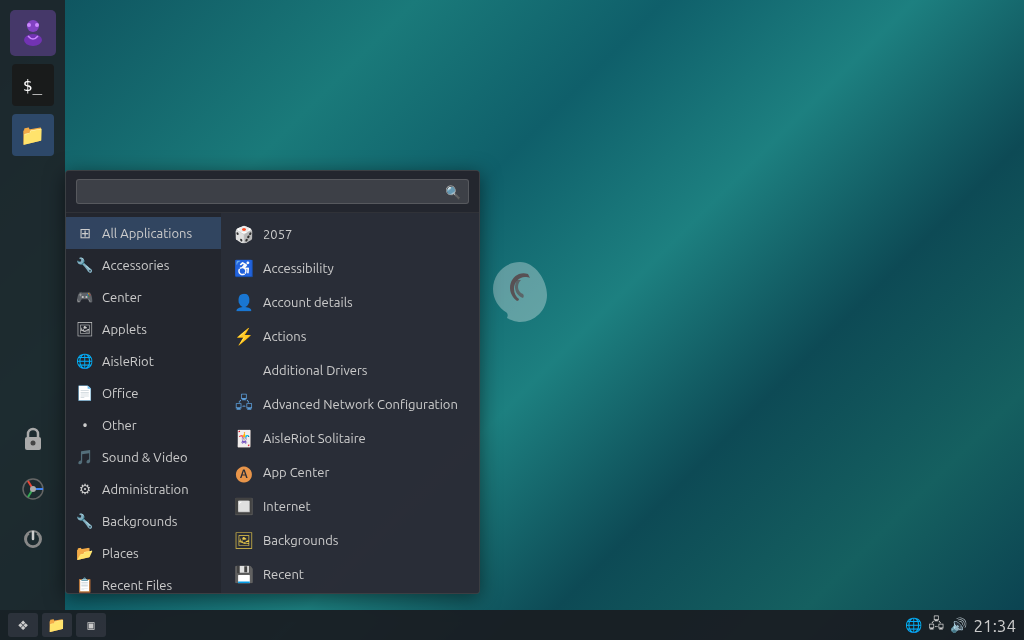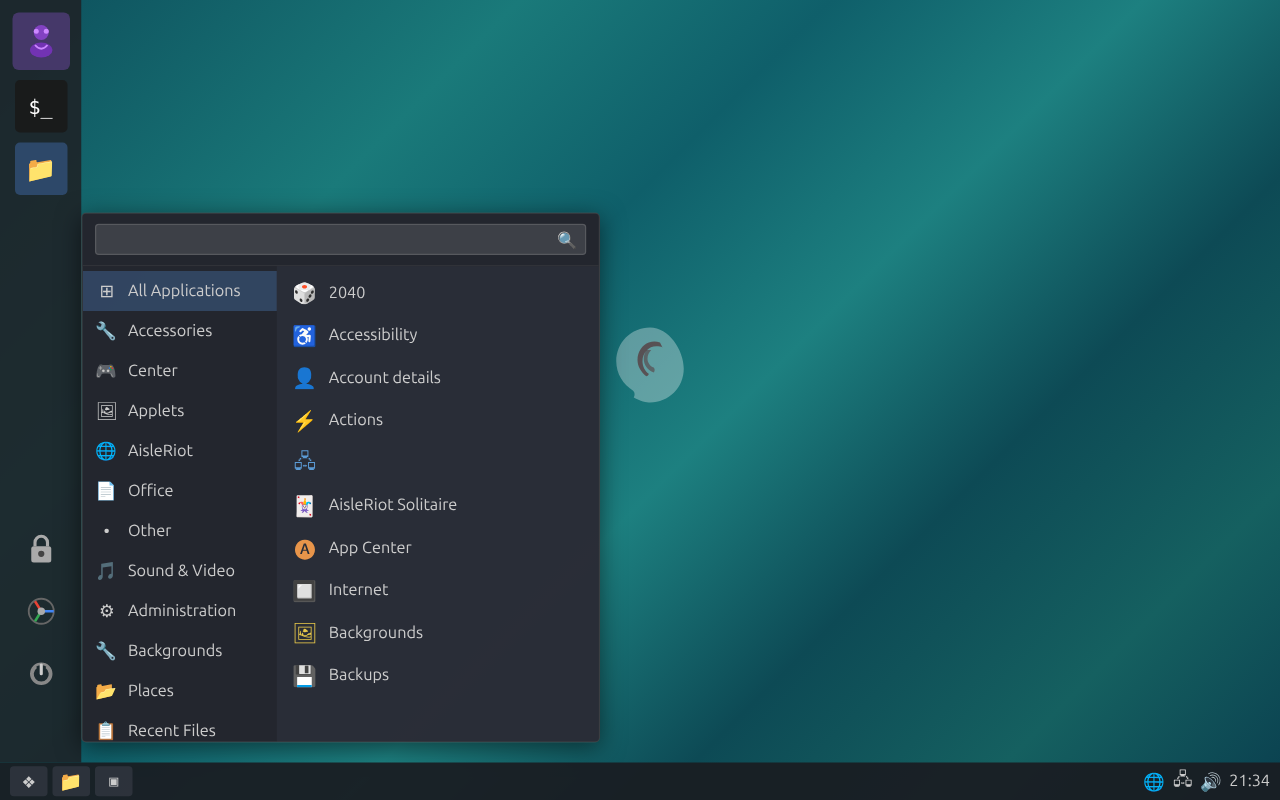--- a/index.html
+++ b/index.html
@@ -369,69 +369,74 @@
           </div>
           <div class="category-item">
             <span class="cat-icon">📋</span>
             <span>Recent Files</span>
           </div>
         </div>
 
       <div class="menu-apps" id="apps-list">
       <div class="app-item">
             <span class="app-icon-sm icon-yellow">🎲</span>
-            <span>2040</span>
+            <span>2057</span>
           </div>
           <div class="app-item">
             <span class="app-icon-sm icon-blue">♿</span>
             <span>Accessibility</span>
           </div>
           <div class="app-item">
             <span class="app-icon-sm icon-blue">👤</span>
             <span>Account details</span>
           </div>
           <div class="app-item">
             <span class="app-icon-sm icon-blue">⚡</span>
             <span>Actions</span>
           </div>
           <div class="app-item">
+            <span class="app-icon-sm icon-gray"></span>
+            <span>Additional Drivers</span>
+          </div>
+          <div class="app-item">
             <span class="app-icon-sm icon-blue">🖧</span>
+            <span>Advanced Network Configuration</span>
           </div>
           <div class="app-item">
             <span class="app-icon-sm icon-red">🃏</span>
             <span>AisleRiot Solitaire</span>
           </div>
           <div class="app-item">
             <span class="app-icon-sm icon-orange">🅐</span>
             <span>App Center</span>
           </div>
           <div class="app-item">
             <span class="app-icon-sm icon-blue">🔲</span>
             <span>Internet</span>
           </div>
           <div class="app-item">
             <span class="app-icon-sm icon-yellow">🖼</span>
             <span>Backgrounds</span>
           </div>
           <div class="app-item">
             <span class="app-icon-sm icon-gray">💾</span>
-            <span>Backups</span>
+            <span>Recent</span>
           </div>
           <div class="app-item"></div>
         </div>
     </div>
   </div>
 
   <div class="taskbar-bottom">
     <div class="taskbar-bottom-left">
       <div class="taskbar-bottom-item">❖</div>
       <div class="taskbar-bottom-item" style="font-size:15px;">📁</div>
       <div class="taskbar-bottom-item" style="font-family:monospace; font-size:12px;">▣</div>
     </div>
     <div class="taskbar-bottom-right">
       <span style="font-size:14px;">🌐</span>
       <span style="font-size:14px;">🖧</span>
       <span style="font-size:14px;">🔊</span>
-      <span style="font-size:13px; color:#ccc;">21:34</span>
+      <span style="font-size:17px; color:#ccc;">21:34</span>
     </div>
   </div>
 
 </div>
 
 </body></html>

